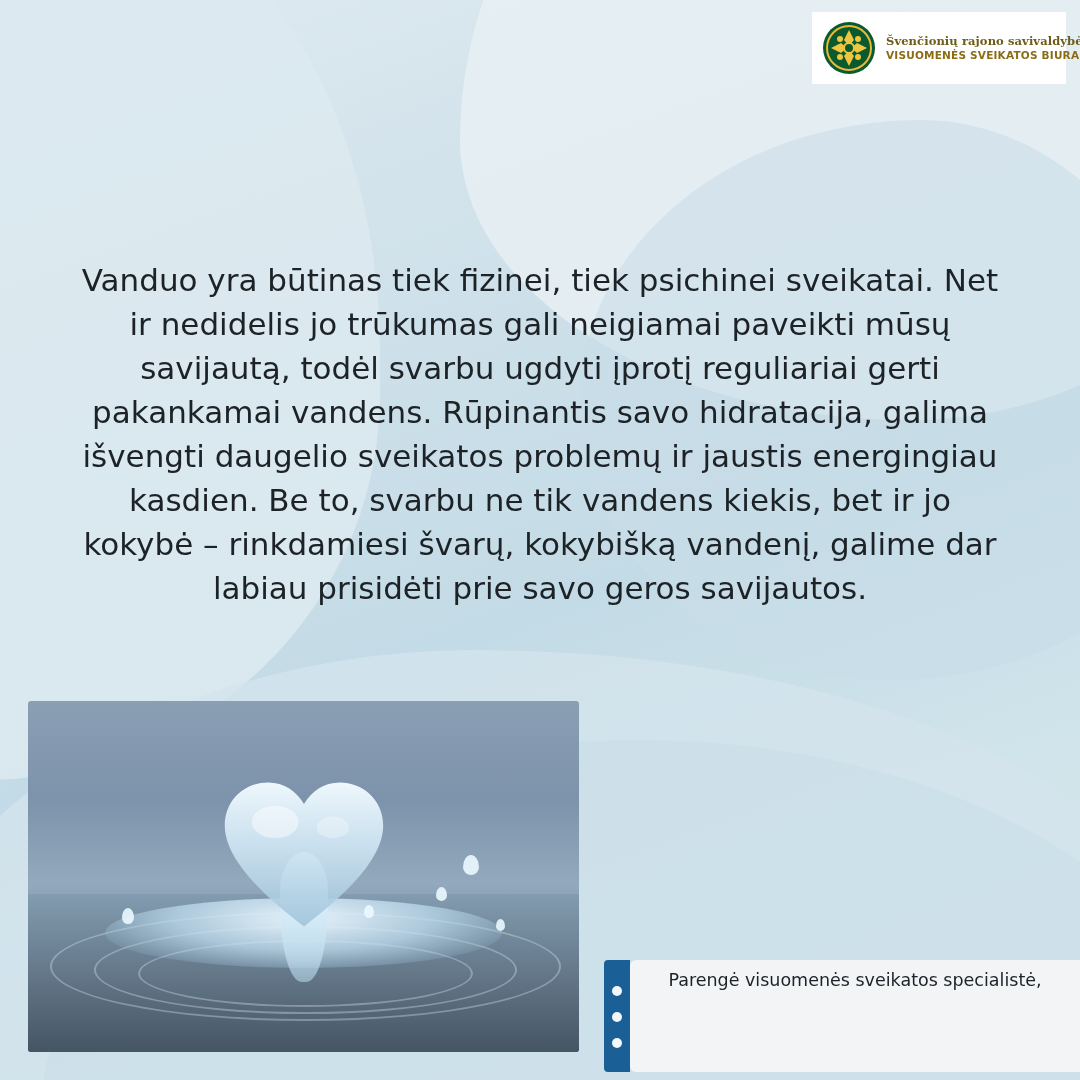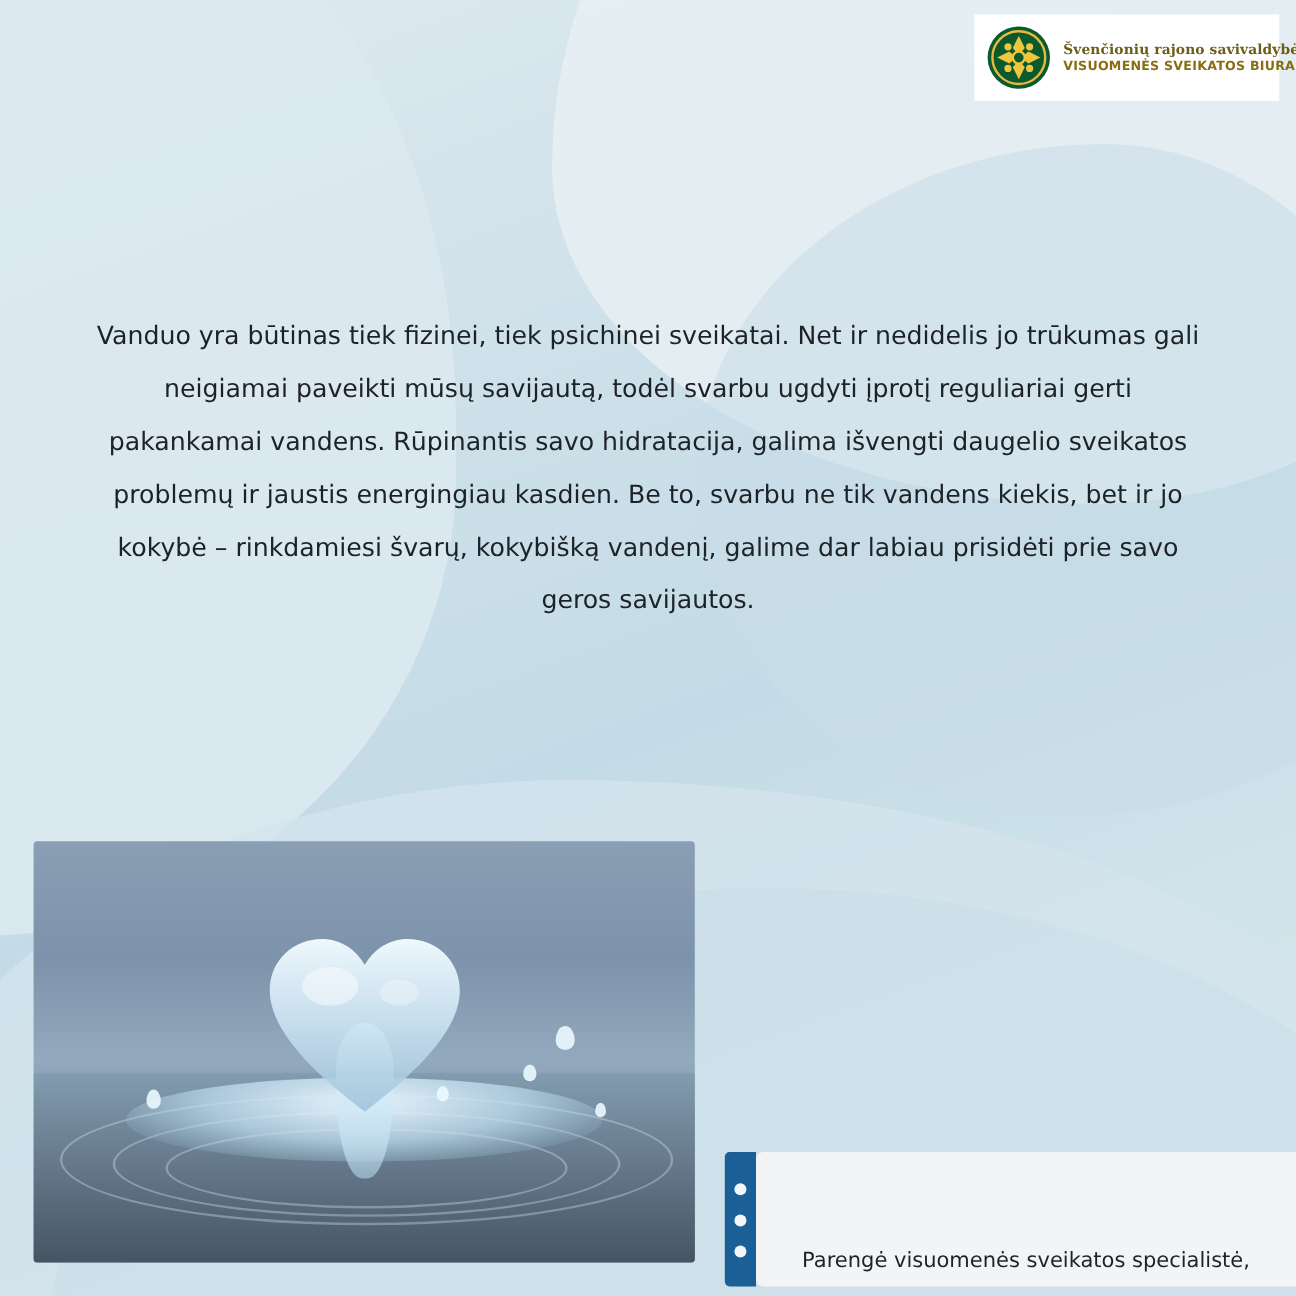--- a/index.html
+++ b/index.html
@@ -119,21 +119,21 @@
   }
 
   
   .body-text {
     position: absolute;
     top: 258px;
     left: 50%;
     transform: translateX(-50%);
     width: 930px;
     text-align: center;
-    font-size: 21px;
+    font-size: 31px;
     line-height: 44px;
     color: #1d2227;
     font-family: "DejaVu Sans", sans-serif;
   }
 
   
   .photo {
     position: absolute;
     left: 28px;
     top: 701px;
@@ -225,21 +225,21 @@
   .credit-bar .dot.a { top: 26px; }
   .credit-bar .dot.b { top: 52px; }
   .credit-bar .dot.c { top: 78px; }
   .credit-body {
     flex: 1 1 auto;
     background: #f2f4f5;
     border-radius: 6px 0 0 6px;
     display: flex;
     flex-direction: column;
     align-items: center;
-    justify-content: flex-end;
+    justify-content: flex-start;
     padding: 6px 14px;
     box-sizing: border-box;
     color: #1c2228;
     font-size: 17.5px;
     line-height: 29px;
     text-align: center;
   }
 </style>
 </head>
 <body>

